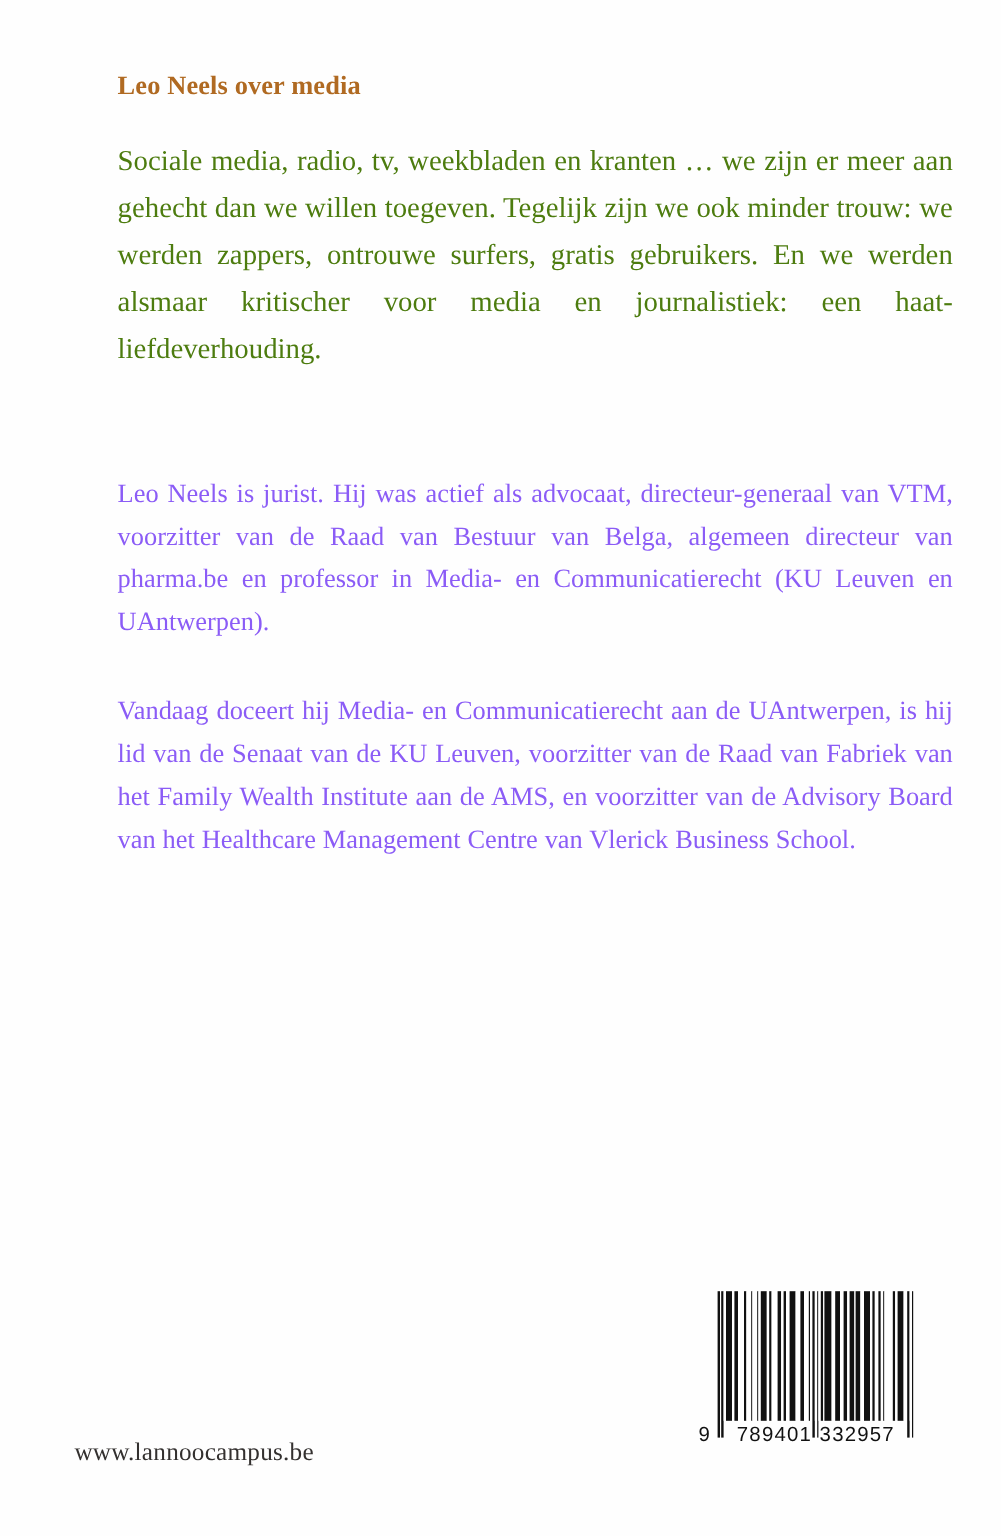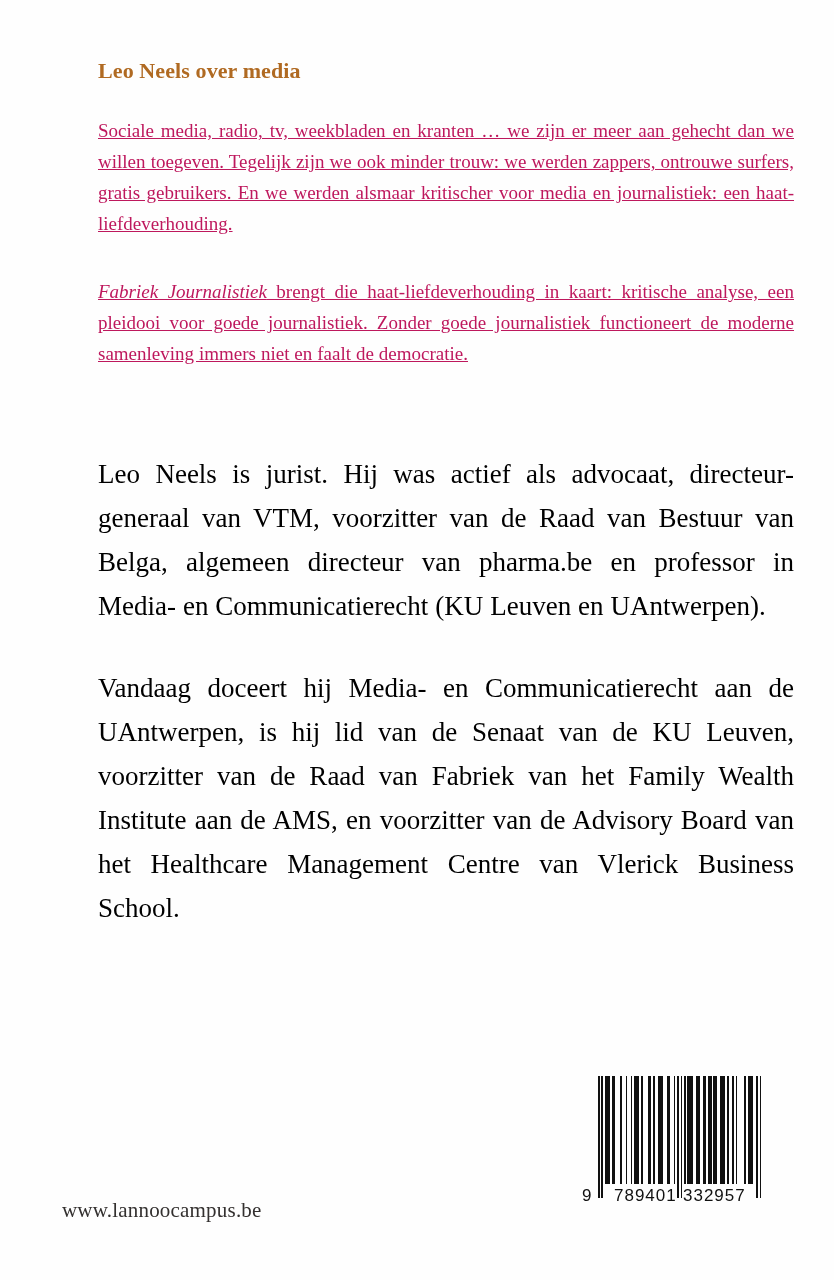--- a/index.html
+++ b/index.html
@@ -37,43 +37,42 @@
     margin: 0;
     padding-top: 58px;
     line-height: 1.2;
   }
 
   .promo-block {
     margin-top: 32px;
   }
 
   .promo-para {
-    font-size: 19px;
-    color: #be185d;
+    font-size: 24px;
+    color: #4d7c0f;
     line-height: 1.62;
     text-align: justify;
     margin: 0 0 38px 0;
     hyphens: none;
     word-spacing: 0.2px;
-    text-decoration: underline;
   }
   .promo-para:last-child {
     margin-bottom: 0;
   }
   .promo-para .title-italic {
     font-style: italic;
   }
 
   .bio-block {
     margin-top: 82px;
   }
 
   .bio-para {
-    font-size: 27px;
-    color: #000000;
+    font-size: 22px;
+    color: #8b5cf6;
     line-height: 1.63;
     text-align: justify;
     margin: 0 0 38px 0;
     word-spacing: 0.2px;
   }
   .bio-para:last-child {
     margin-bottom: 0;
   }
 
   
@@ -150,21 +149,20 @@
 <div class="page">
 
   <div class="content">
 
     <h1 class="heading">Leo Neels over media</h1>
 
     <div class="promo-block">
 
       <p class="promo-para">Sociale media, radio, tv, weekbladen en kranten … we zijn er meer aan gehecht dan we willen toegeven. Tegelijk zijn we ook minder trouw: we werden zappers, ontrouwe surfers, gratis gebruikers. En we werden alsmaar kritischer voor media en journalistiek: een haat-liefdeverhouding.</p>
 
-      <p class="promo-para"><span class="title-italic">Fabriek Journalistiek</span><span> brengt die haat-liefdeverhouding in kaart: kritische analyse, een pleidooi voor goede journalistiek. Zonder goede journalistiek functioneert de moderne samenleving immers niet en faalt de democratie.</span></p>
 
     </div>
 
     <div class="bio-block">
 
       <p class="bio-para">Leo Neels is jurist. Hij was actief als advocaat, directeur-generaal van VTM, voorzitter van de Raad van Bestuur van Belga, algemeen directeur van pharma.be en professor in Media- en Communicatierecht (KU Leuven en UAntwerpen).</p>
 
       <p class="bio-para">Vandaag doceert hij Media- en Communicatierecht aan de UAntwerpen, is hij lid van de Senaat van de KU Leuven, voorzitter van de Raad van Fabriek van het Family Wealth Institute aan de AMS, en voorzitter van de Advisory Board van het Healthcare Management Centre van Vlerick Business School.</p>
 
     </div>

